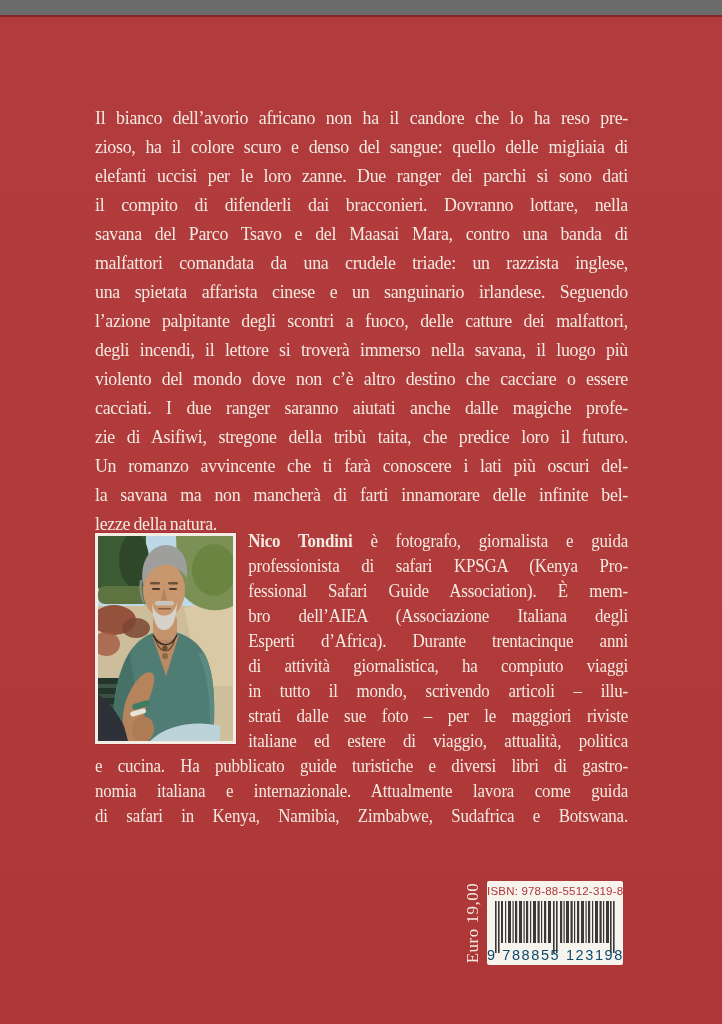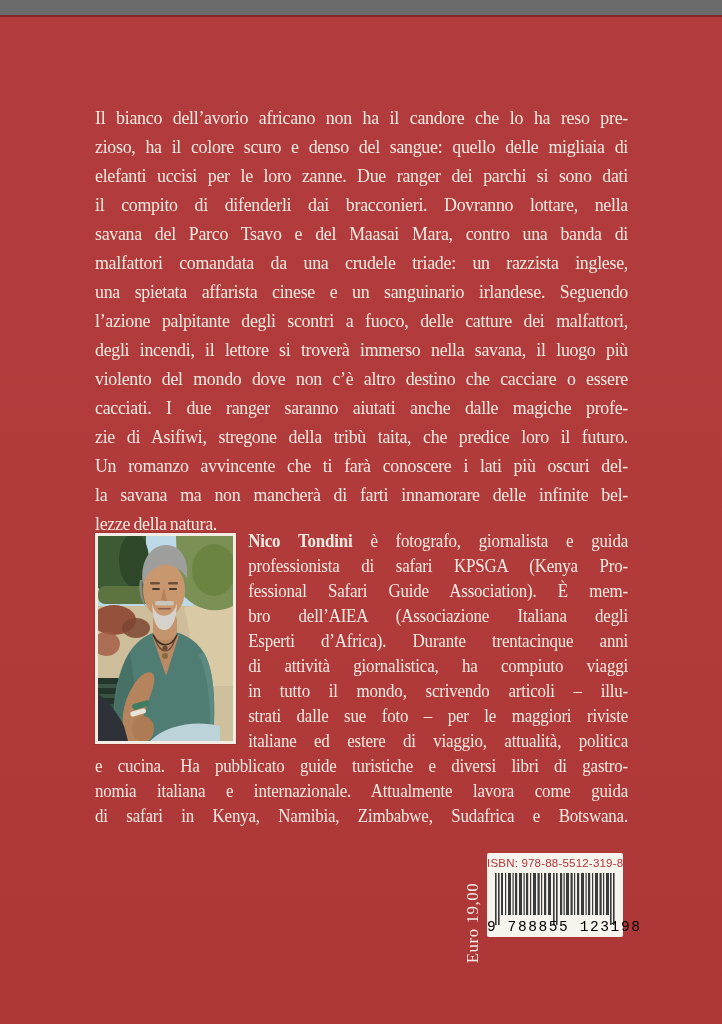--- a/index.html
+++ b/index.html
@@ -46,36 +46,36 @@
   .photo svg { display:block; }
 
   
   .euro {
     position:absolute; left:473px; top:908px;
     transform:translate(-50%,-50%) rotate(-90deg);
     font-size:17px; letter-spacing:0.5px; white-space:nowrap;
     color:#f2eae1;
   }
   .bcbox {
-    position:absolute; left:487px; top:838px; width:136px; height:84px;
+    position:absolute; left:487px; top:866px; width:136px; height:84px;
     background:#f7f3ed; border-radius:2px;
   }
   .isbn {
     position:absolute; top:4px; left:0; right:0;
     text-align:center;
     font-family:"Liberation Sans","DejaVu Sans",sans-serif;
     font-size:11.5px; letter-spacing:0.2px; color:#b23537;
     white-space:nowrap;
   }
   .bars { position:absolute; left:8px; top:20px; }
   .bcdigits {
     position:absolute; left:0; right:0; bottom:2px;
     text-align:center;
-    font-family:Liberation Mono, monospace;
-    font-size:14.5px; letter-spacing:1.6px; color:#000000;
+    font-family:Liberation Sans, sans-serif;
+    font-size:14.5px; letter-spacing:1.6px; color:#0c4a6e;
     white-space:nowrap;
   }
 </style>
 </head>
 <body>
 
 <div class="page">
 
   <div class="synopsis">
     <div class="tline">Il bianco dell’avorio africano non ha il candore che lo ha reso pre-</div>

